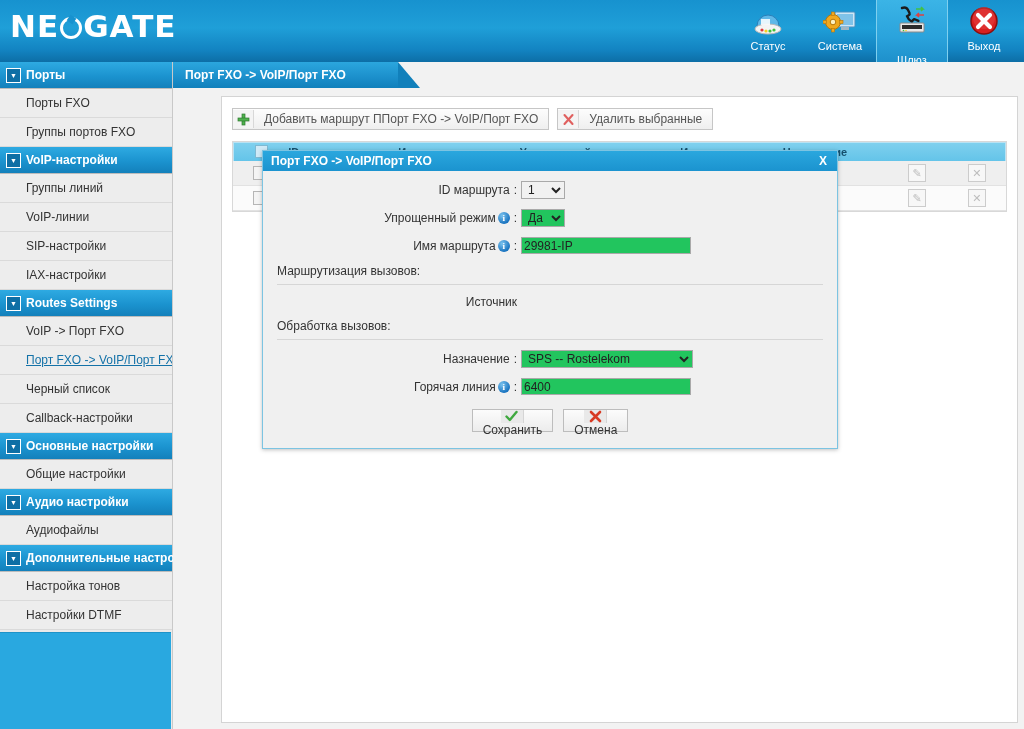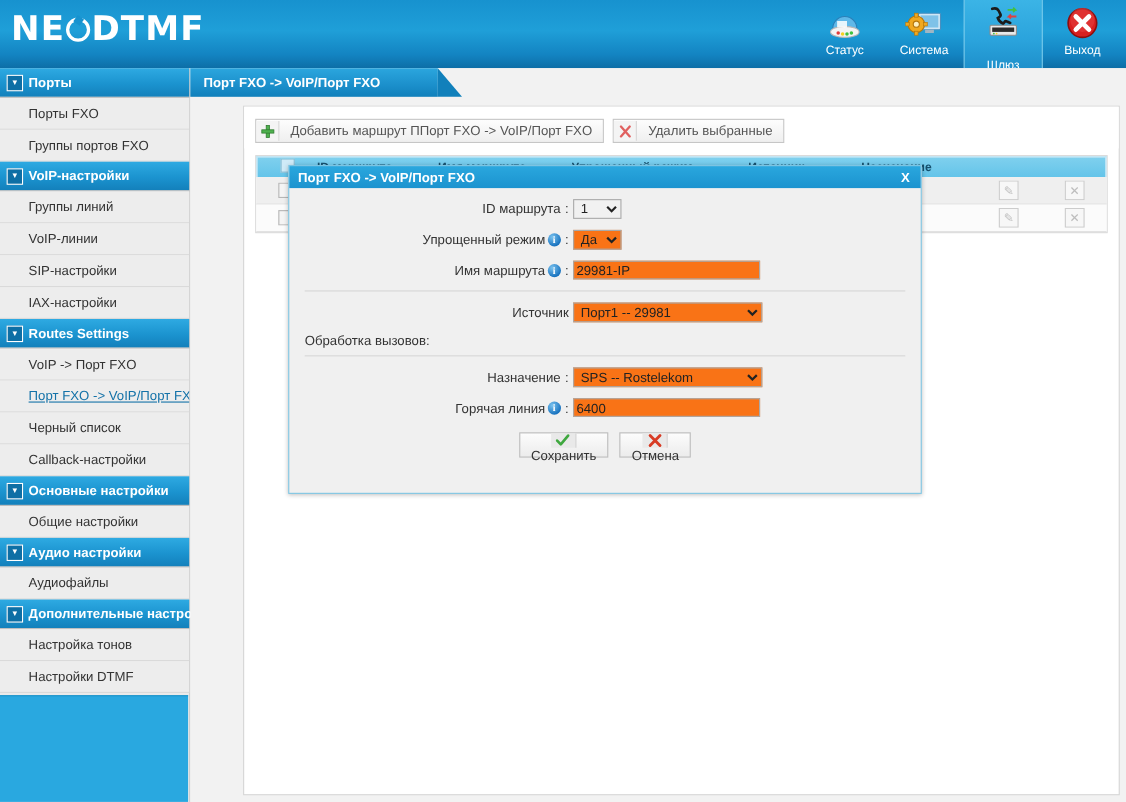--- a/index.html
+++ b/index.html
@@ -206,21 +206,21 @@
     width: 12px; height: 12px; border-radius: 50%;
     background: radial-gradient(circle at 35% 30%, #7bc3ef, #1a74c0 70%);
     color: #fff; font-size: 9px; font-weight: bold;
     display: inline-flex; align-items: center; justify-content: center;
     font-family: "Liberation Serif", serif;
     flex: none;
   }
   .fcolon { padding-left: 2px; }
   select.fsel, input.ftxt {
     font-family: "Liberation Sans", sans-serif; font-size: 12px;
-    border: 1px solid #a9a9a9; background: #f97316; color: #222;
+    border: 1px solid #a9a9a9; background: #22c55e; color: #222;
     height: 17px; box-sizing: border-box; padding: 0 2px;
   }
   select.fsel { height: 18px; }
   select.small { width: 44px; background:#f1f1f1; }
   select.small2 { width: 44px; }
   select.wide { width: 172px; }
   input.ftxt { width: 170px; height: 17px; }
   .sect {
     font-size: 12px; color: #333; margin: 2px 0 6px 0;
   }
@@ -237,21 +237,21 @@
   }
   .dbtn .btxt { padding: 0 10px; }
 </style>
 </head>
 <body>
 
 <div id="root">
 
   <div class="header">
     <div class="logo">
-      <span>NE</span><span class="ring"></span><span>DTMF</span>
+      <span>NE</span><span class="ring"></span><span>GATE</span>
     </div>
 
     <div class="navgroup">
 
       <div class="navitem">
         <div class="ico">
           <svg width="34" height="32" viewBox="0 0 34 32">
             <path d="M6 20 A11 11 0 0 1 28 20 Z" fill="#5fb8e8" stroke="#2a7fb8" stroke-width="1"></path>
             <ellipse cx="17" cy="23" rx="13" ry="5" fill="#f4f4f4" stroke="#b8b8b8"></ellipse>
             <circle cx="11" cy="24" r="1.6" fill="#e03b3b"></circle>
@@ -468,29 +468,27 @@
 
       <div class="frow">
         <div class="flabel">
           <span>Имя маршрута</span>
             <span class="infoi">i</span>
             <span class="fcolon">:</span>
         </div>
         <input class="ftxt" type="text" value="29981-IP" style="">
       </div>
 
+      <div class="sect">Маршрутизация вызовов:</div>
       <div class="hr"></div>
 
       <div class="frow">
         <div class="flabel">
           <span>Источник</span>
         </div>
-        <select class="fsel wide">
-          <option>Порт1 -- 29981</option>
-        </select>
       </div>
 
       <div class="sect">Обработка вызовов:</div>
       <div class="hr"></div>
 
       <div class="frow">
         <div class="flabel">
           <span>Назначение</span>
             <span class="fcolon">:</span>
         </div>

